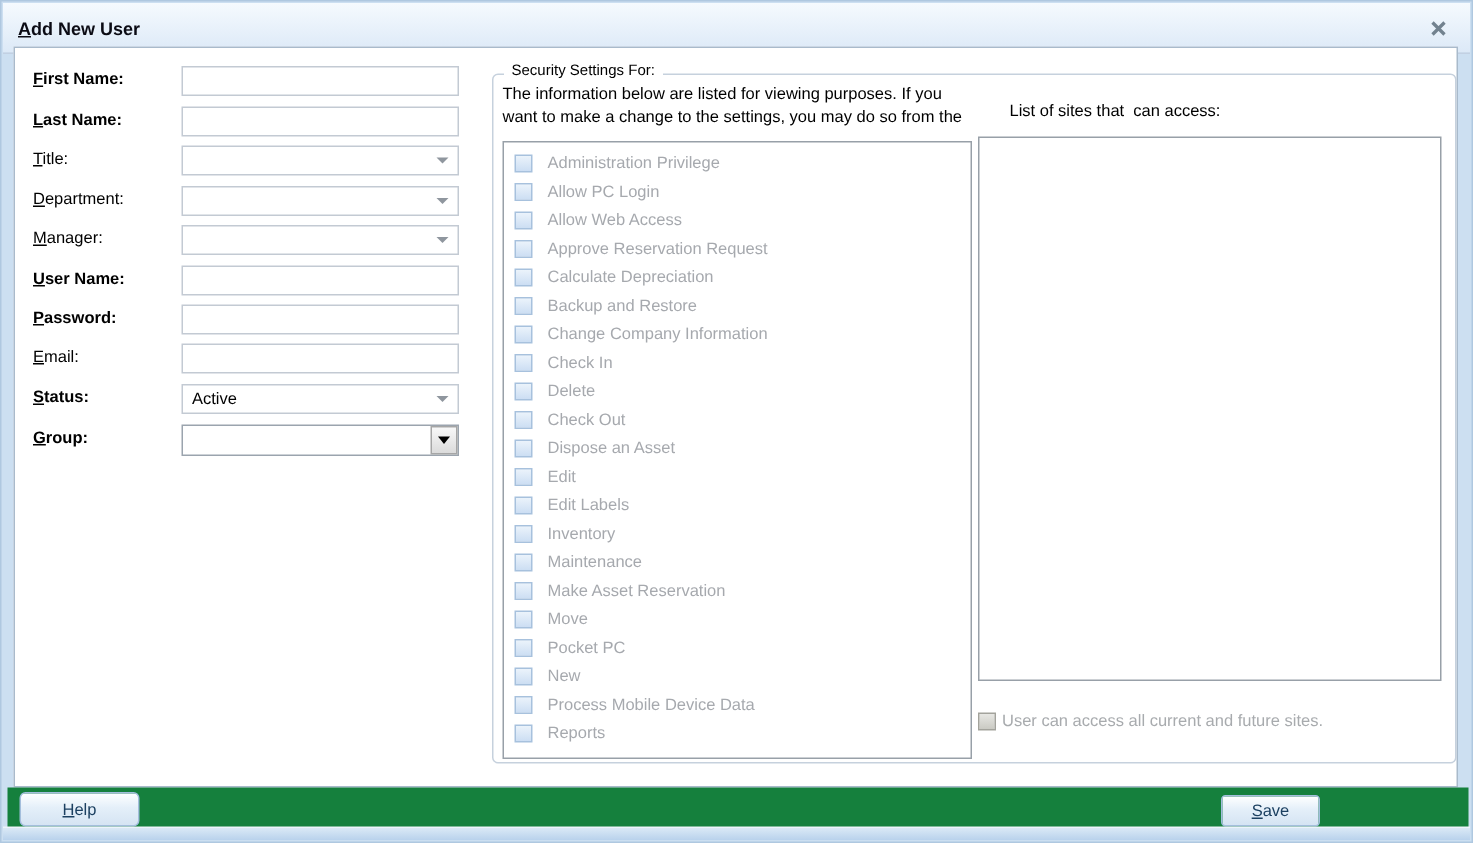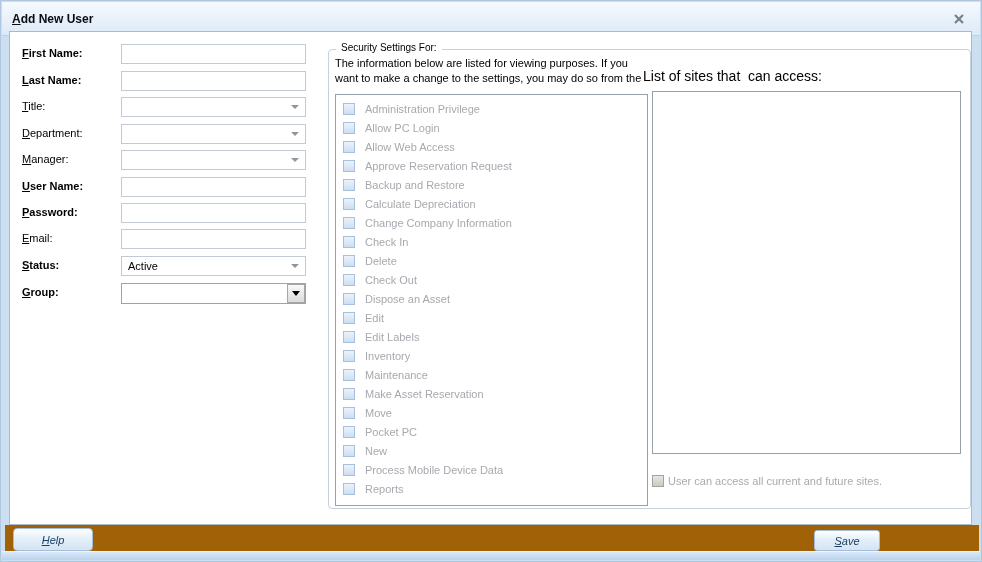--- a/index.html
+++ b/index.html
@@ -81,34 +81,34 @@
     position:absolute; left:6px; top:44px; width:313px; height:412px;
     border:1px solid #98A0A8; background:#fff; padding-top:4px; overflow:hidden;
   }
   .priv-row { height:19px; display:flex; align-items:center; padding-left:7px; }
   .cb-blue {
     width:12px; height:12px; flex:0 0 12px;
     border:1px solid #A7C1DD; background:linear-gradient(#EBF3FB,#CCDEF3);
   }
   .priv-text { margin-left:10px; font-size:11px; color:#A6A9AE; white-space:nowrap; }
 
-  .sites-label { position:absolute; left:314px; top:18px; font-size:14px; color:#000; white-space:pre; }
+  .sites-label { position:absolute; left:344px; top:18px; font-size:11px; color:#000; white-space:pre; }
   .sites-box {
     position:absolute; left:323px; top:41px; width:309px; height:363px;
     border:1px solid #98A0A8; background:#fff;
   }
   .allsites { position:absolute; left:323px; top:425px; display:flex; align-items:center; }
   .cb-gray {
     width:12px; height:12px; flex:0 0 12px;
     border:1px solid #A3A39C; background:linear-gradient(#E7E7E3,#CACAC3);
   }
   .allsites-text { margin-left:4px; font-size:11px; color:#A8ABAE; white-space:nowrap; }
 
   
-  .footer { position:absolute; left:4px; top:524px; width:974px; height:29px; background:#a16207;font-style:italic; }
+  .footer { position:absolute; left:4px; top:524px; width:974px; height:29px; background:#15803d; }
   .btn {
     position:absolute; border:1px solid #A3BEDC; border-radius:3px;
     background:linear-gradient(#FEFFFF,#E4EFF9 45%,#D5E4F3);
     color:#1C4061; font-size:11px;
     display:flex; align-items:center; justify-content:center;
   }
   .btn-help  { left:8px;   top:3px; width:80px; height:23px; border-radius:4px; }
   .btn-save  { left:809px; top:5px; width:66px; height:21px; }
   .btn-close { left:891px; top:5px; width:66px; height:21px;margin-top:40px; }
   .btn-label { display:inline-block; }
@@ -213,25 +213,25 @@
           <div class="priv-row">
             <span class="cb-blue"></span>
             <span class="priv-text">Allow Web Access</span>
           </div>
           <div class="priv-row">
             <span class="cb-blue"></span>
             <span class="priv-text">Approve Reservation Request</span>
           </div>
           <div class="priv-row">
             <span class="cb-blue"></span>
+            <span class="priv-text">Calculate Depreciation</span>
+          </div>
+          <div class="priv-row">
+            <span class="cb-blue"></span>
             <span class="priv-text">Backup and Restore</span>
-          </div>
-          <div class="priv-row">
-            <span class="cb-blue"></span>
-            <span class="priv-text">Calculate Depreciation</span>
           </div>
           <div class="priv-row">
             <span class="cb-blue"></span>
             <span class="priv-text">Change Company Information</span>
           </div>
           <div class="priv-row">
             <span class="cb-blue"></span>
             <span class="priv-text">Check In</span>
           </div>
           <div class="priv-row">

